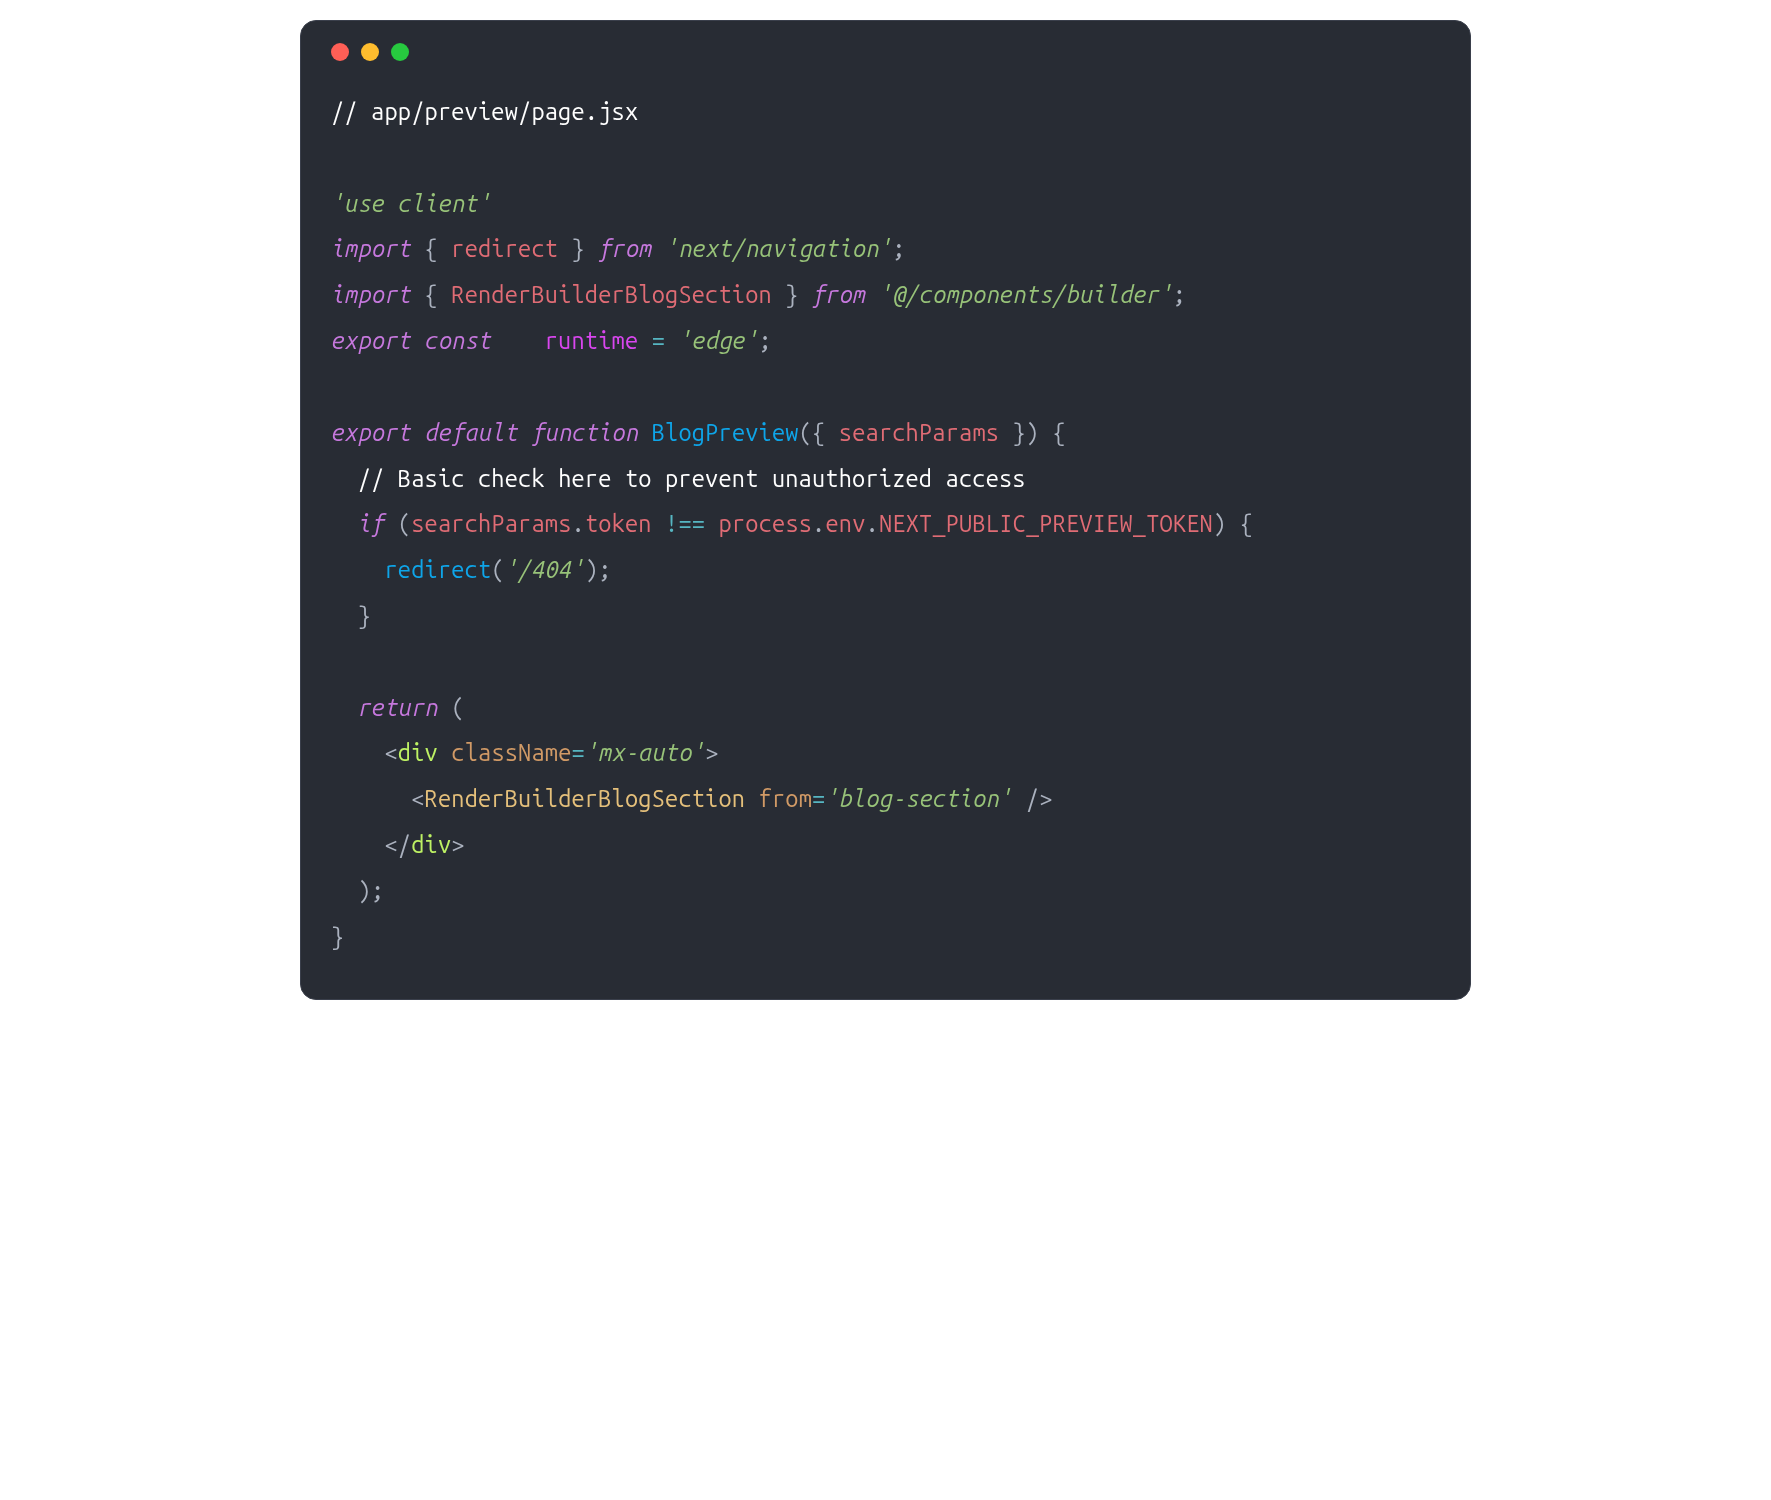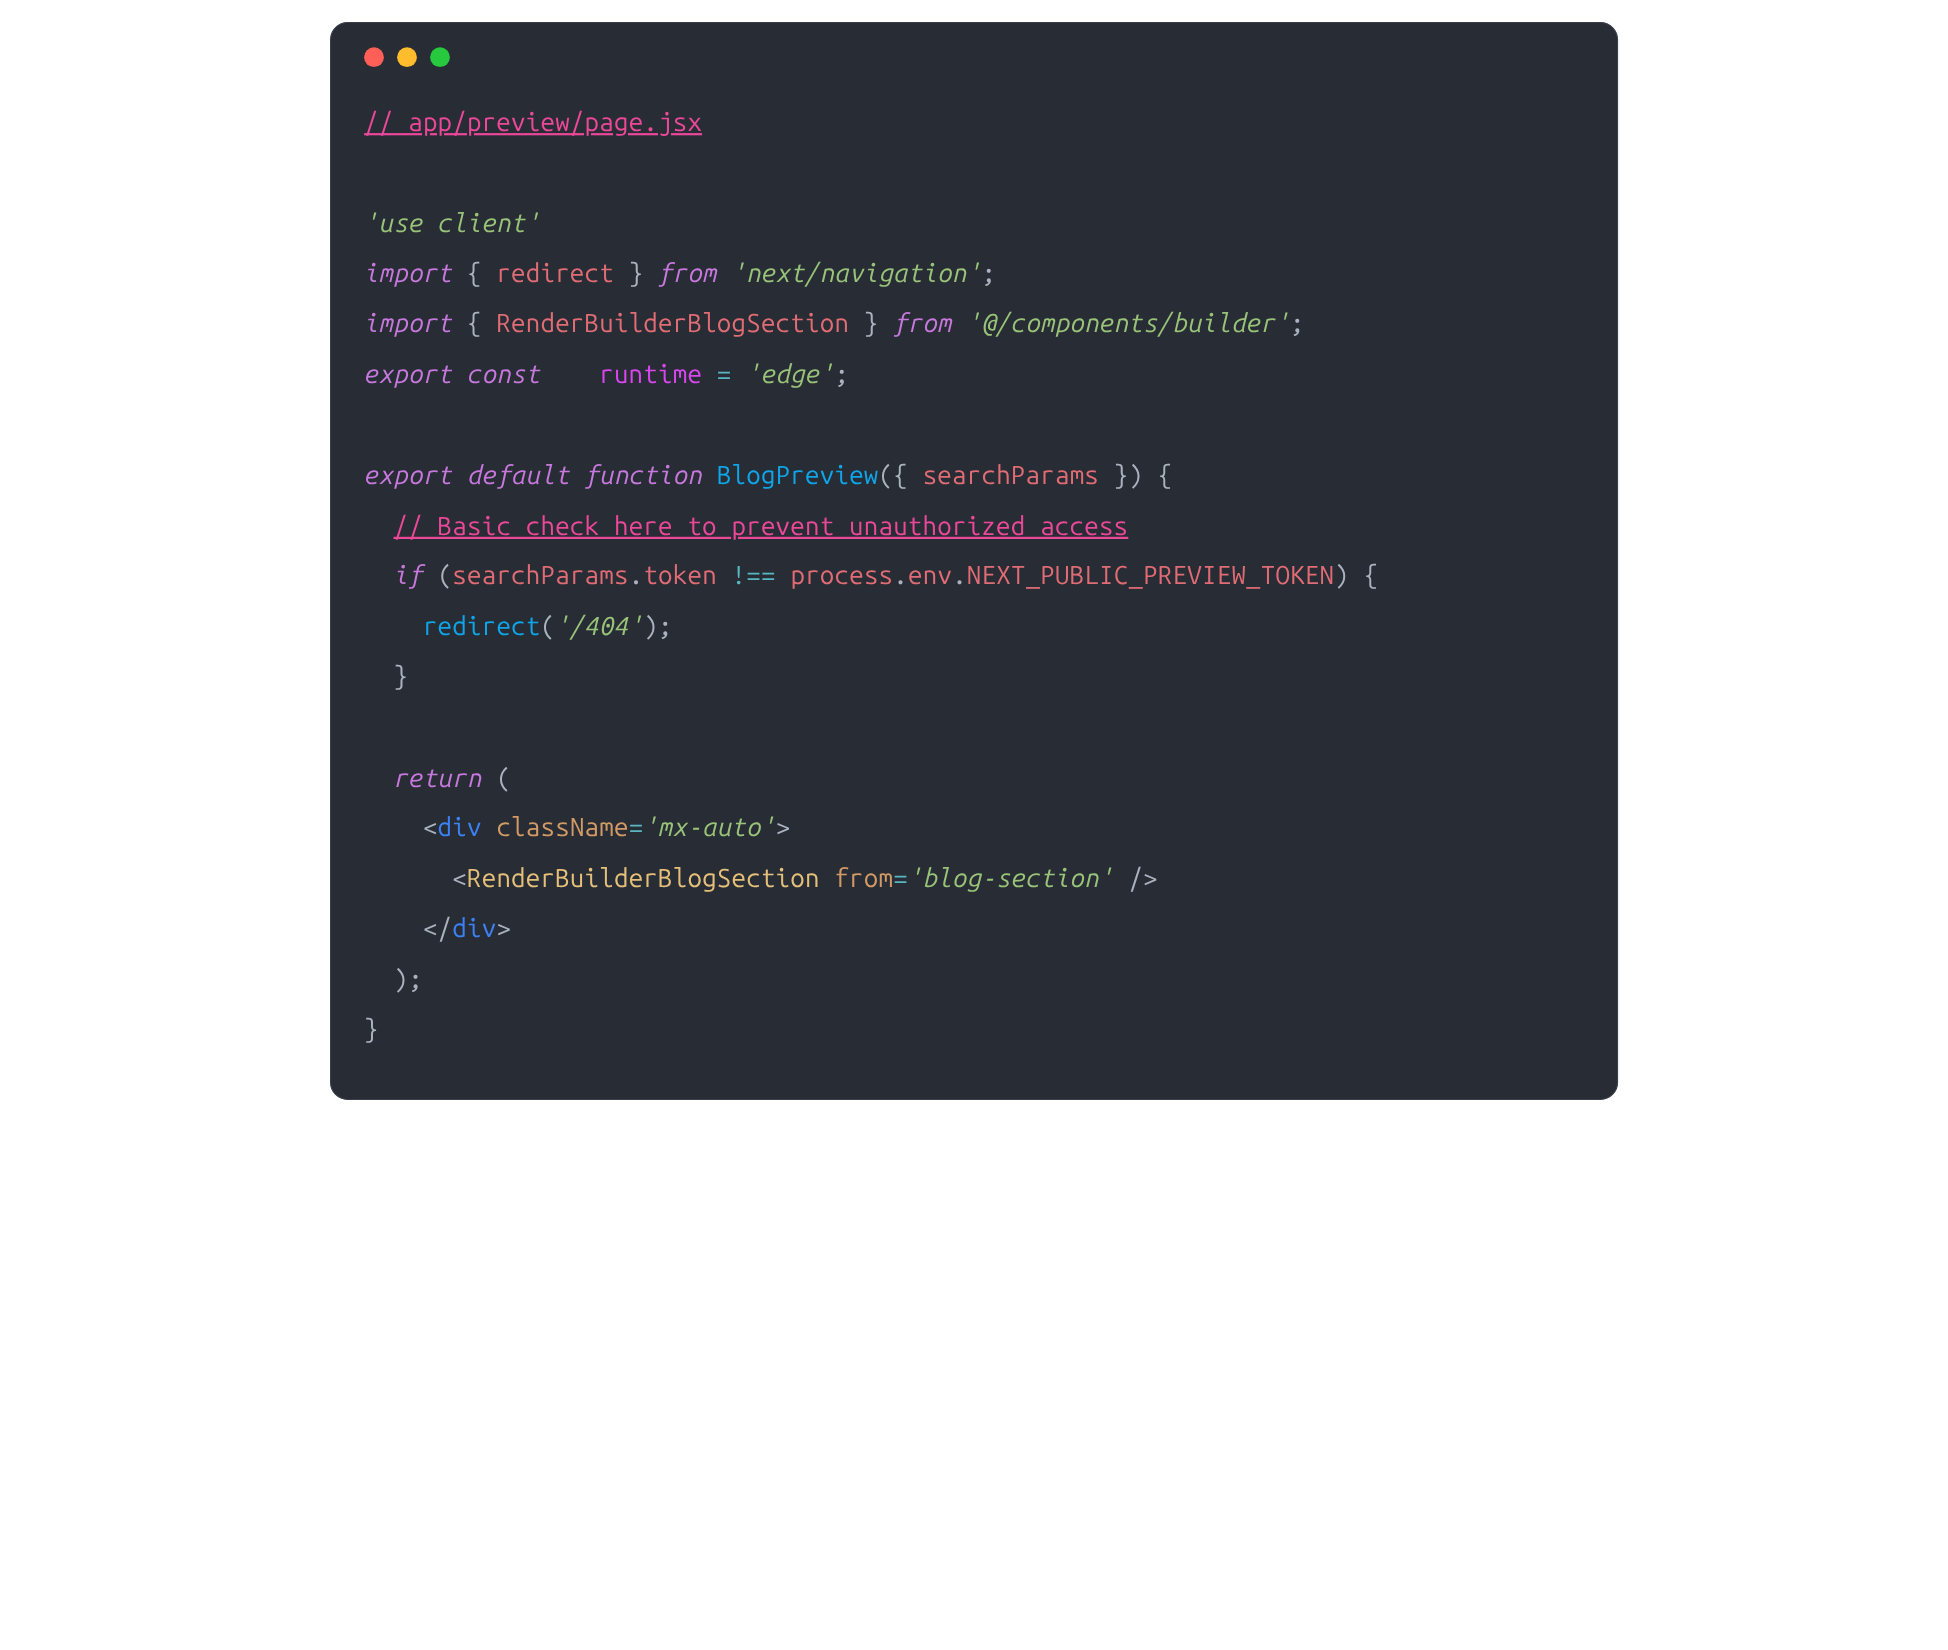--- a/index.html
+++ b/index.html
@@ -38,29 +38,29 @@
     .yellow { background: #ffbd2e; }
     .green { background: #27c93f; }
     .code-area {
       padding: 28px 30px 0 30px;
       font-size: 23.5px;
       line-height: 1.95;
       white-space: pre;
       color: #abb2bf;
       letter-spacing: 0.2px;
     }
-    .tok-comment { color: #ec4899; text-decoration: underline; }
+    .tok-comment { color: #ffffff; }
     .tok-string { color: #98c379; font-style: italic; }
     .tok-keyword { color: #c678dd; font-style: italic; }
     .tok-punct { color: #abb2bf; }
     .tok-ident { color: #d946ef; margin-left: 40px; }
     .tok-var { color: #e06c75; }
     .tok-func { color: #0ea5e9; }
     .tok-op { color: #56b6c2; }
-    .tok-tag { color: #3b82f6; }
+    .tok-tag { color: #bef264; }
     .tok-component { color: #e5c07b; }
     .tok-jsxattr {color: #d19a66; margin-top: 32px;}
   </style>
 </head>
 <body>
 
 <div class="window">
   <div class="titlebar">
     <div class="traffic-light red"></div>
     <div class="traffic-light yellow"></div>

